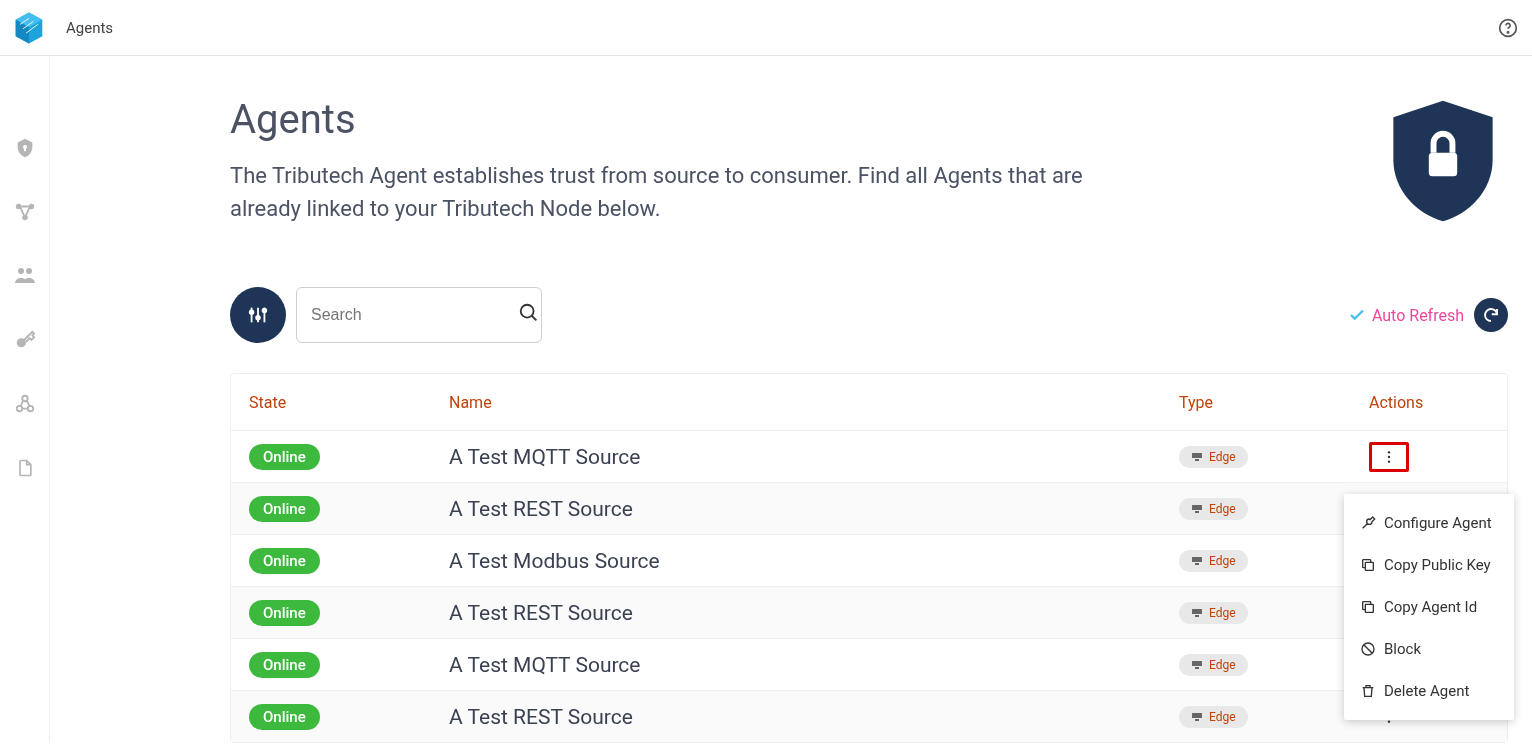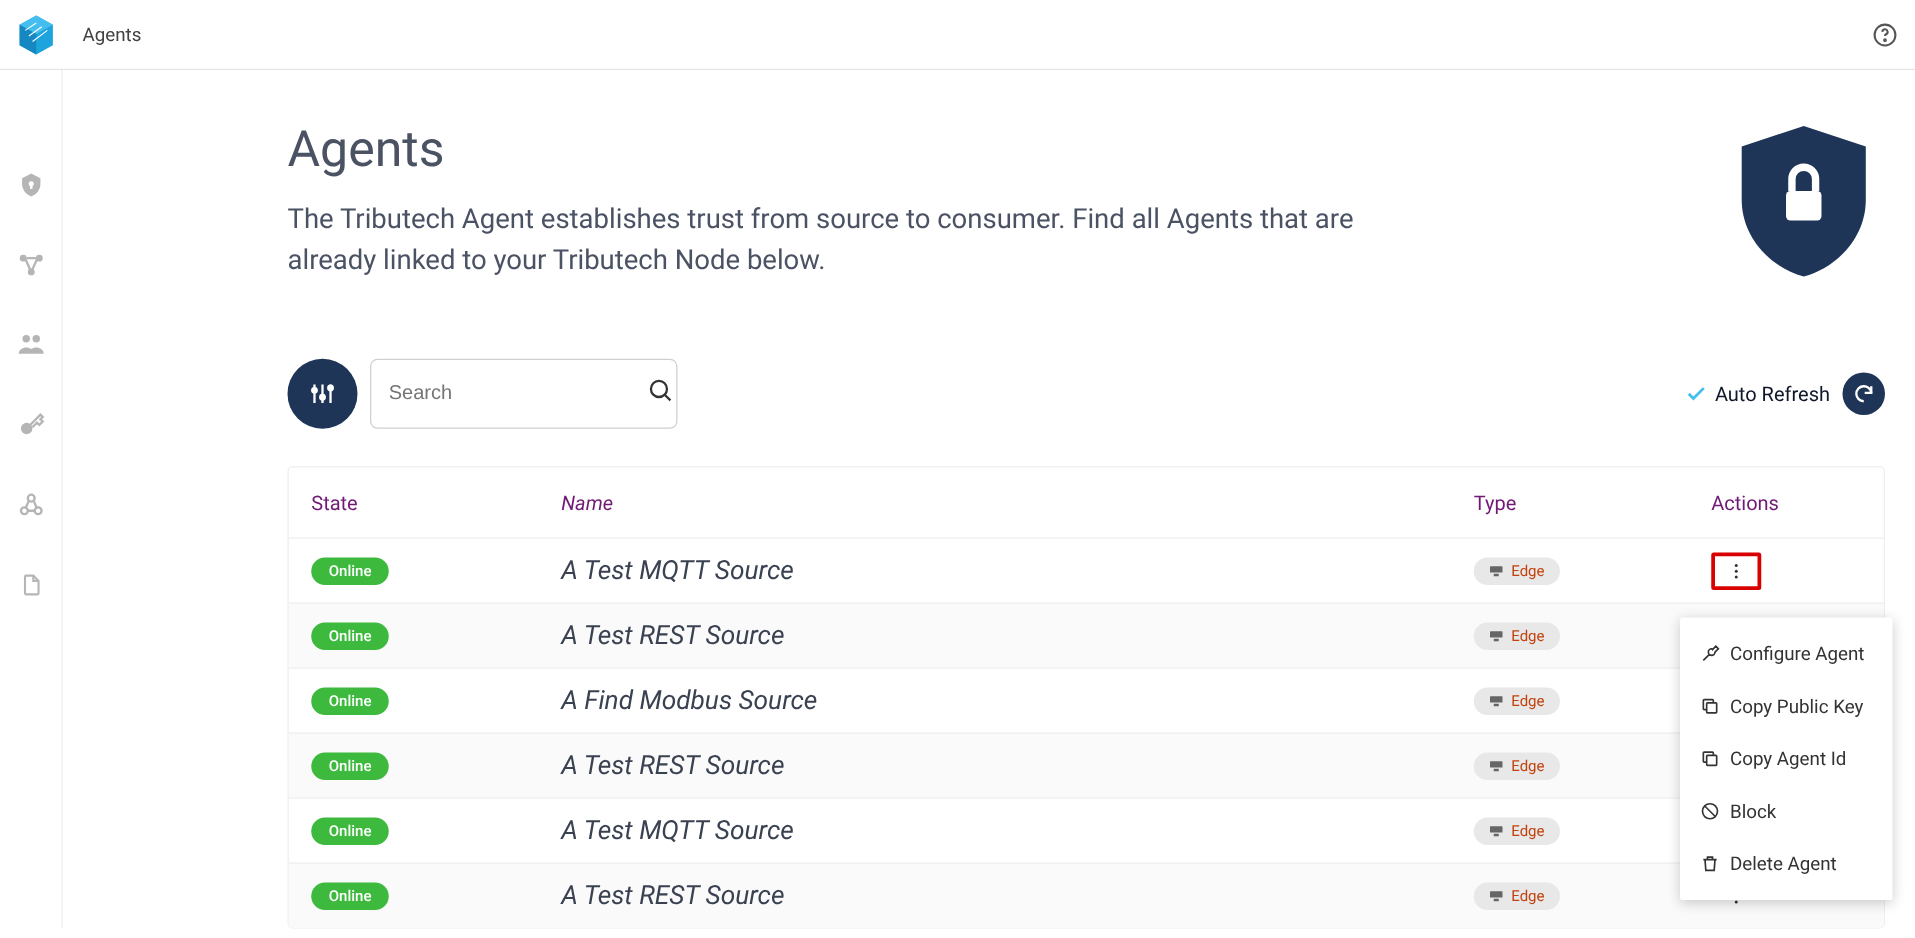--- a/index.html
+++ b/index.html
@@ -15,32 +15,32 @@
 .main { flex: 1; padding: 40px 0 0 180px; position: relative; }
 .page-title { font-size: 40px; color: #4a5264; font-weight: 400; margin-bottom: 16px; }
 .page-desc { font-size: 22px; color: #4a5264; max-width: 880px; line-height: 1.5; }
 .shield-badge { position: absolute; right: 24px; top: 40px; }
 .controls { display: flex; justify-content: space-between; align-items: center; margin-top: 62px; padding-right: 24px; }
 .controls-left { display: flex; gap: 10px; align-items: flex-end; }
 .filter-btn { width: 56px; height: 56px; border-radius: 50%; background: #1e3557; display: flex; align-items: center; justify-content: center; cursor: pointer; }
 .search-box { width: 246px; height: 56px; border: 1px solid #cfcfcf; border-radius: 6px; display: flex; align-items: center; padding: 0 14px; justify-content: space-between; }
 .search-box input { border: none; outline: none; font-size: 16px; color: #666; flex: 1; background: transparent; }
 .controls-right { display: flex; align-items: center; gap: 10px; }
-.auto-refresh { display: flex; align-items: center; gap: 6px; color: #0f172a; font-size: 16px; }
+.auto-refresh { display: flex; align-items: center; gap: 6px; color: #ec4899; font-size: 16px; }
 .refresh-btn { width: 34px; height: 34px; border-radius: 50%; background: #1e3557; display: flex; align-items: center; justify-content: center; cursor: pointer; }
 .table { margin-top: 30px; margin-right: 24px; border: 1px solid #eee; border-radius: 4px; background:#fff;}
 .thead, .trow { display: flex; align-items: center; padding: 0 18px; }
-.thead { height: 56px; font-size: 16px; color: #701a75; align-items: center; }
+.thead { height: 56px; font-size: 16px; color: #c2410c; align-items: center; }
 .trow { height: 52px; border-top: 1px solid #eee; }
 .trow.alt { background: #fafafa; }
 .col-state { width: 200px; }
-.col-name { flex: 1; font-style: italic; }
+.col-name { flex: 1; }
 .col-type { width: 190px; }
 .col-actions { width: 120px; }
-.badge-online { display:inline-block; background: #3dba3d; color: #fff; font-size: 12px; padding: 4px 14px; border-radius: 14px; font-weight: 500;}
+.badge-online { display:inline-block; background: #3dba3d; color: #fff; font-size: 15px; padding: 4px 14px; border-radius: 14px; font-weight: 500;}
 .badge-edge { display:inline-flex; align-items:center; gap:6px; background: #e8e8e8; color: #c2410c; font-size: 12px; padding: 4px 12px; border-radius: 14px; }
 .actions-btn { width: 40px; height: 30px; display:flex; align-items:center; justify-content:center; cursor:pointer; border-radius: 2px;}
 .actions-btn.highlighted { border: 3px solid #d80000; }
 .menu { position: absolute; right: 18px; top: 438px; width: 170px; background: #fff; box-shadow: 0 2px 10px rgba(0,0,0,0.2); border-radius: 2px; padding: 8px 0; }
 .menu-item { display:flex; align-items:center; gap:8px; padding: 12px 16px; font-size: 15px; color:#333; cursor:pointer; }
 .name-text { font-size:21px; color:#3a4252;}
 </style>
 </head>
 <body>
 
@@ -200,21 +200,21 @@
                 <svg width="16" height="16" viewBox="0 0 24 24" fill="#333">
                   <circle cx="12" cy="5" r="1.8"></circle>
                   <circle cx="12" cy="12" r="1.8"></circle>
                   <circle cx="12" cy="19" r="1.8"></circle>
                 </svg>
               </div>
             </div>
           </div>
           <div class="trow">
             <div class="col-state"><span class="badge-online">Online</span></div>
-            <div class="col-name name-text">A Find Modbus Source</div>
+            <div class="col-name name-text">A Test Modbus Source</div>
             <div class="col-type"><span class="badge-edge"><svg width="12" height="10" viewBox="0 0 24 20" fill="#666">
                   <rect x="2" y="2" width="20" height="10" rx="1"></rect>
                   <rect x="8" y="14" width="8" height="4"></rect>
                 </svg>Edge</span></div>
             <div class="col-actions">
               <div class="actions-btn">
                 <svg width="16" height="16" viewBox="0 0 24 24" fill="#333">
                   <circle cx="12" cy="5" r="1.8"></circle>
                   <circle cx="12" cy="12" r="1.8"></circle>
                   <circle cx="12" cy="19" r="1.8"></circle>

